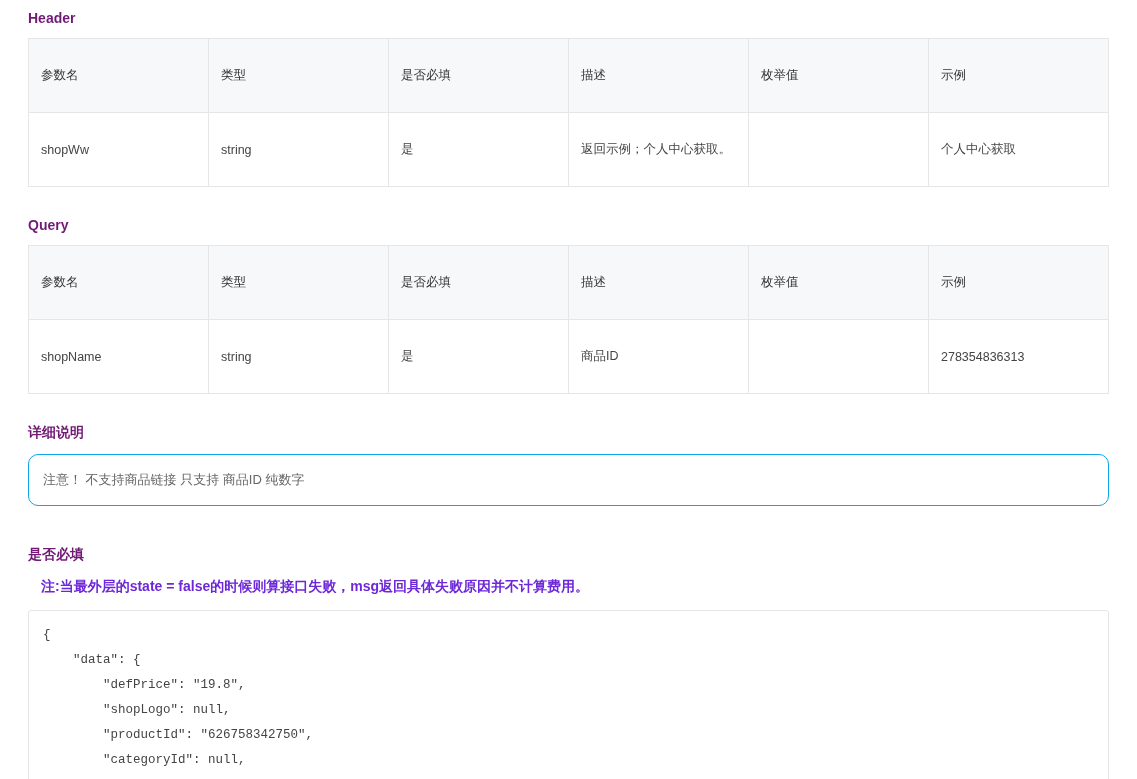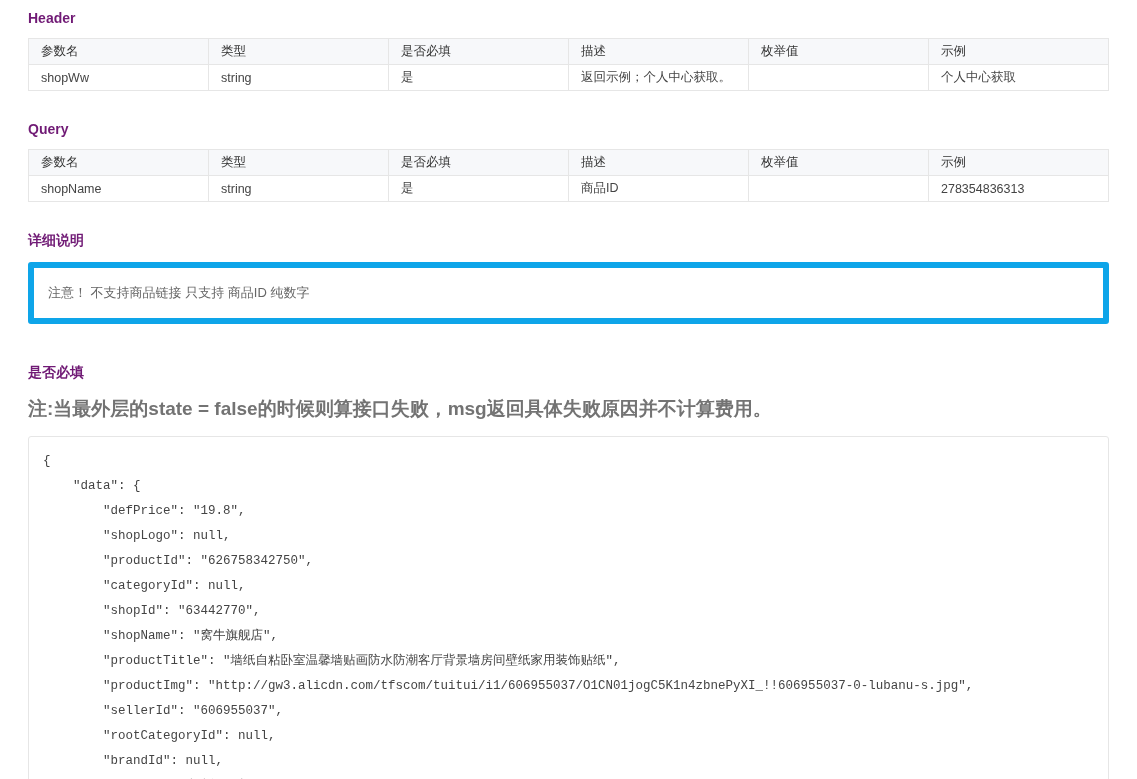--- a/index.html
+++ b/index.html
@@ -17,44 +17,44 @@
     color: #701a75;
     margin: 10px 0 12px 0;
   }
   table {
     width: 100%;
     border-collapse: collapse;
     table-layout: fixed;
   }
   th, td {
     border: 1px solid #e6e6e6;
-    padding: 4px 12px;
+    padding: 28px 12px;
     text-align: left;
     font-size: 12.5px;
     color: #444;
     vertical-align: middle;
   }
   th {
     background: #f7f8fa;
     font-weight: 500;
     color: #333;
   }
   .note-box {
-    border: 6px solid #0ea5e9;
-    border-radius: 3px;
+    border: 1px solid #0ea5e9;
+    border-radius: 10px;
     padding: 16px 14px;
     font-size: 13px;
     color: #666;
     margin-bottom: 10px;
   }
   .warning {
-    color: #737373;
+    color: #6d28d9;
     font-weight: 600;
-    font-size: 19px;
-    margin: 14px 0 14px 0;
+    font-size: 14px;
+    margin: 14px 0 14px 13px;
   }
   .code-box {
     border: 1px solid #e6e6e6;
     border-radius: 3px;
     padding: 12px 14px;
     font-family: "SFMono-Regular", Consolas, "Liberation Mono", Menlo, monospace;
     font-size: 12.5px;
     color: #444;
     line-height: 2.0;
     white-space: pre;

